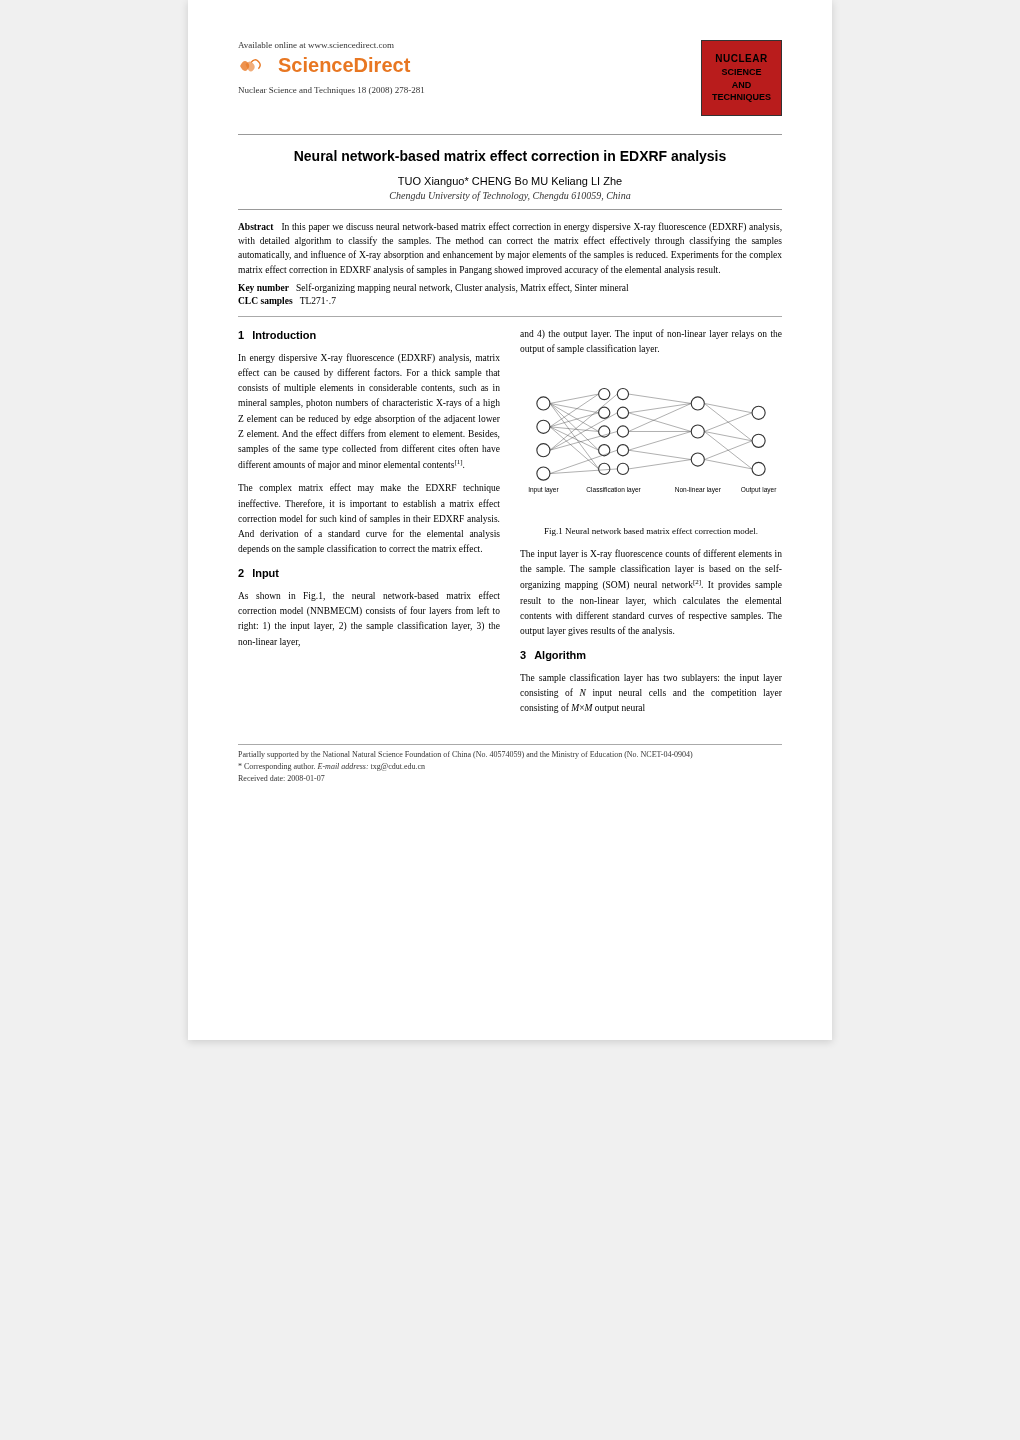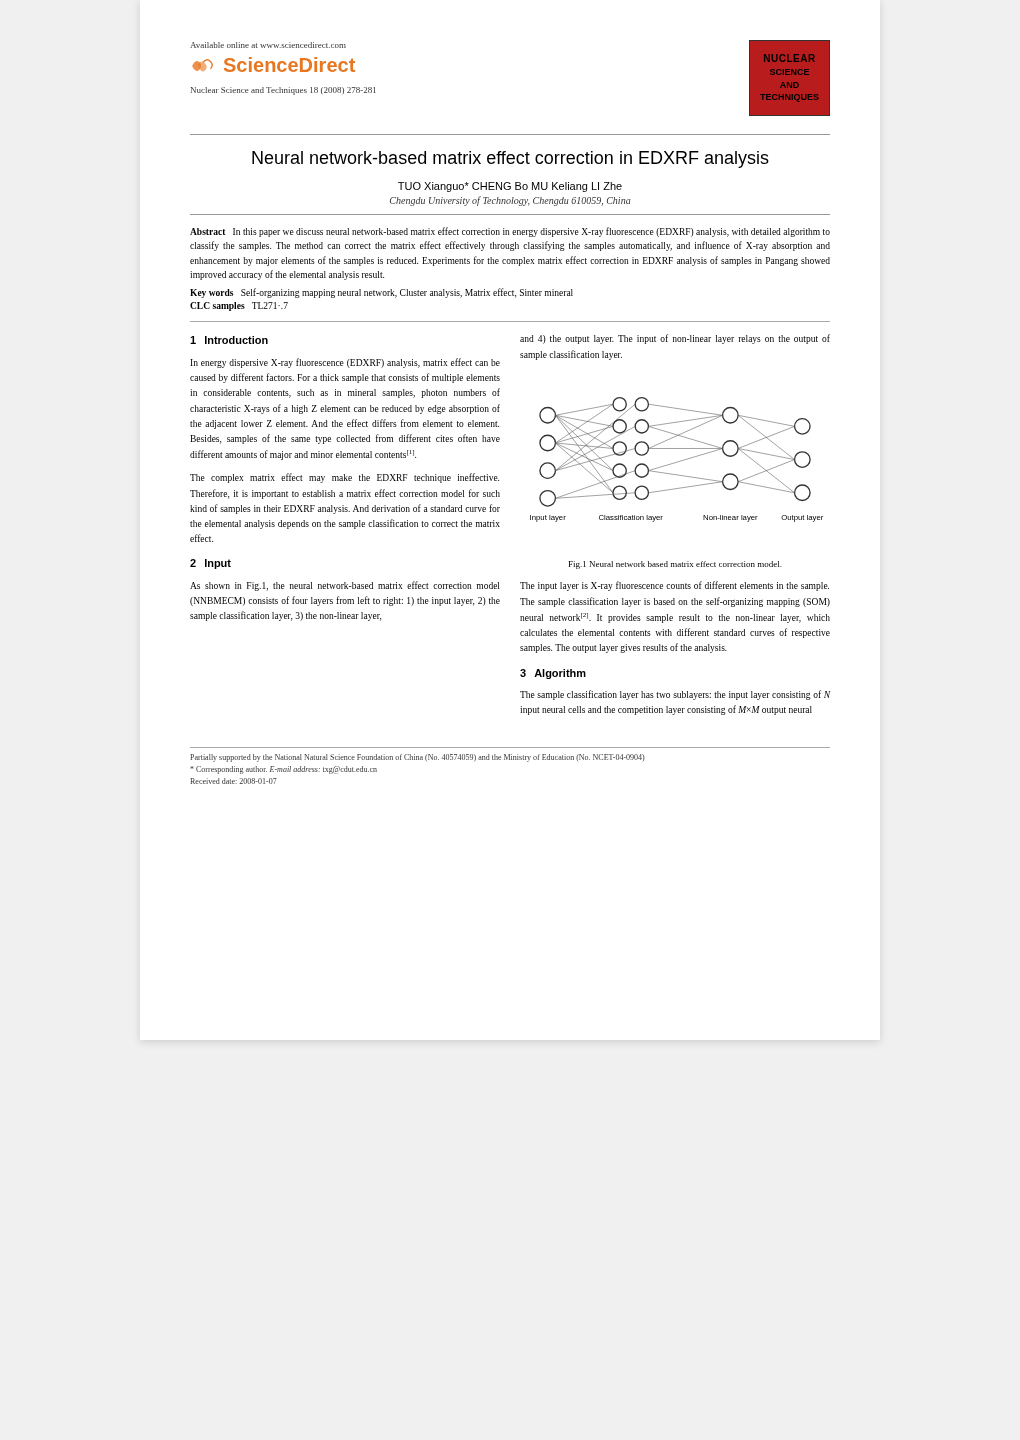--- a/index.html
+++ b/index.html
@@ -5,21 +5,21 @@
     * { margin: 0; padding: 0; box-sizing: border-box; }
     body {
       background: #f0f0f0;
       font-family: 'Times New Roman', Times, serif;
       display: flex;
       justify-content: center;
       align-items: flex-start;
       min-height: 100vh;
     }
     .page {
-      width: 740px;
+      width: 644px;
       min-height: 1040px;
       background: #fff;
       padding: 40px 50px 50px 50px;
       position: relative;
       box-shadow: 0 2px 8px rgba(0,0,0,0.15);
     }
     
     .header {
       display: flex;
       justify-content: space-between;
@@ -32,21 +32,21 @@
       align-items: flex-start;
     }
     .available-online {
       font-size: 9px;
       color: #333;
       margin-bottom: 4px;
     }
     .sciencedirect-logo {
       display: flex;
       align-items: center;
-      gap: 5px;
+      gap: 12px;
       margin-bottom: 6px;
     }
     .sd-icon {
       width: 28px;
       height: 22px;
       position: relative;
     }
     .sd-icon svg {
       width: 100%;
       height: 100%;
@@ -81,22 +81,22 @@
     
     .title-section {
       margin-top: 18px;
       margin-bottom: 10px;
       border-top: 1px solid #999;
       border-bottom: 1px solid #999;
       padding: 12px 0 8px 0;
       text-align: center;
     }
     .paper-title {
-      font-size: 18px;
-      font-weight: normal;
+      font-size: 14px;
+      font-weight: bold;
       font-family: Arial, sans-serif;
       margin-bottom: 10px;
       line-height: 1.3;
     }
     .authors {
       font-size: 11px;
       font-family: Arial, sans-serif;
       margin-bottom: 3px;
     }
     .affiliation {
@@ -230,21 +230,21 @@
     </div>
     <div class="affiliation">Chengdu University of Technology, Chengdu 610059, China</div>
   </div>
 
   <div class="abstract-section">
     <div class="abstract-text">
       <span class="label">Abstract</span>
       &nbsp;&nbsp;<span>In this paper we discuss neural network-based matrix effect correction in energy dispersive X-ray fluorescence (EDXRF) analysis, with detailed algorithm to classify the samples. The method can correct the matrix effect effectively through classifying the samples automatically, and influence of X-ray absorption and enhancement by major elements of the samples is reduced. Experiments for the complex matrix effect correction in EDXRF analysis of samples in Pangang showed improved accuracy of the elemental analysis result.</span>
     </div>
     <div class="keywords">
-      <span class="label">Key words</span>
+      <span class="label">Key number</span>
       &nbsp;&nbsp;<span>Self-organizing mapping neural network, Cluster analysis, Matrix effect, Sinter mineral</span>
     </div>
     <div class="clc">
       <span class="label">CLC samples</span>
       &nbsp;&nbsp;<span>TL271·.7</span>
     </div>
   </div>
 
   <hr class="section-divider">
 

